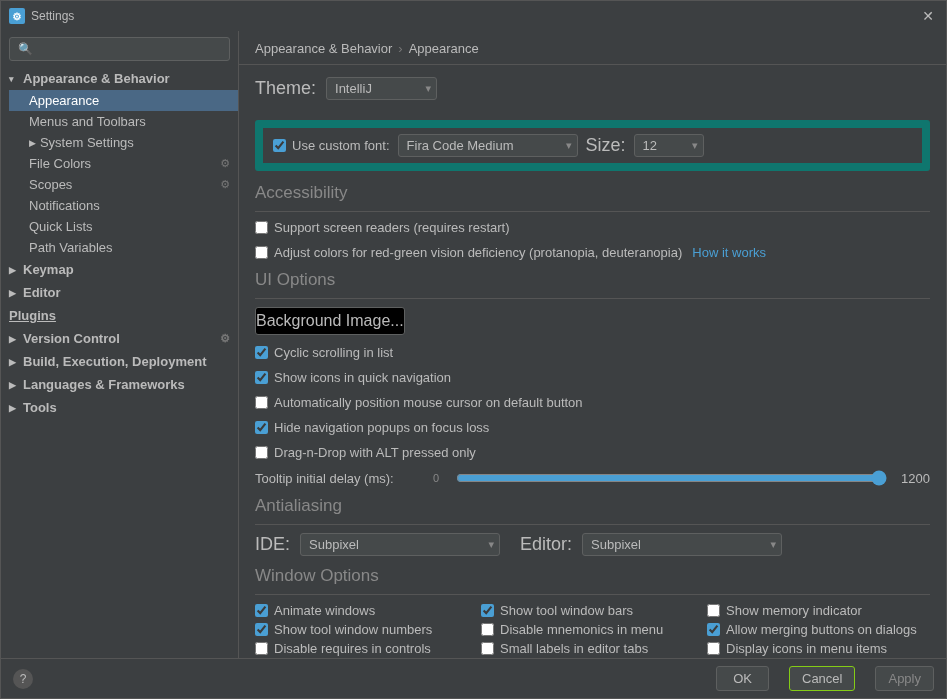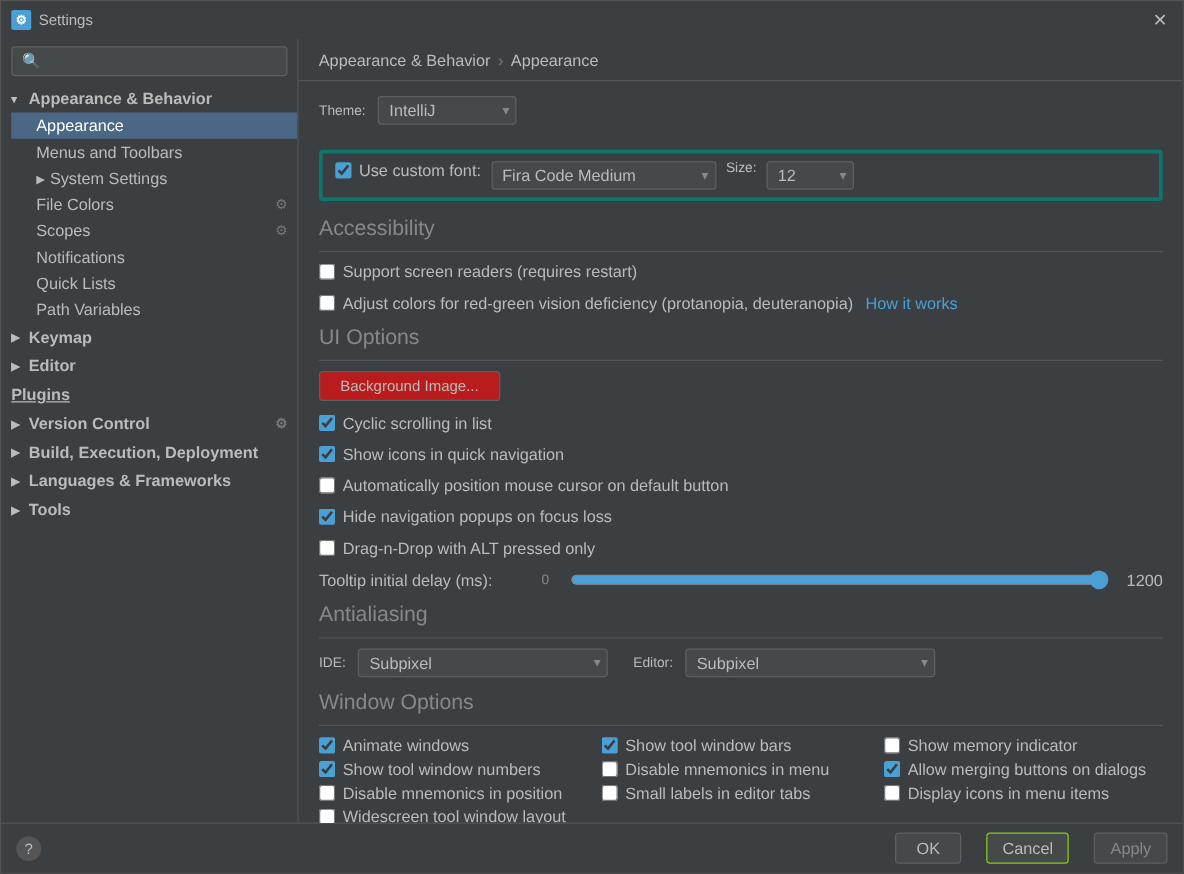--- a/index.html
+++ b/index.html
@@ -165,21 +165,21 @@
     }
     
     .form-row {
       display: flex;
       align-items: center;
       gap: 10px;
       margin-bottom: 10px;
     }
     .form-label {
       color: #bbb;
-      font-size: 11px;
+      font-size: 18px;
       white-space: nowrap;
     }
     .select-box {
       background: #45494a;
       border: 1px solid #5e6060;
       border-radius: 3px;
       color: #bbb;
       padding: 3px 24px 3px 8px;
       font-size: 13px;
       appearance: none;
@@ -195,23 +195,23 @@
     .select-wrapper::after {
       content: "▾";
       position: absolute;
       right: 6px;
       color: #888;
       pointer-events: none;
       font-size: 11px;
     }
     .custom-font-row {
       display: flex;
-      align-items: flex-start;
+      align-items: center;
       gap: 8px;
-      border: 3px solid #0f766e;
+      border: 8px solid #0f766e;
       border-radius: 3px;
       padding: 6px 10px;
       margin-bottom: 12px;
       margin-top: 20px;
     }
     .checkbox-label {
       display: flex;
       align-items: center;
       gap: 6px;
       color: #bbb;
@@ -227,26 +227,26 @@
       color: #888;
       font-size: 17px;
       margin: 10px 0 8px 0;
     }
     .section-divider {
       border: none;
       border-top: 1px solid #555;
       margin: 2px 0 8px 0;
     }
     .btn {
-      background: #b91c1c;
+      background: #000000;
       border: 1px solid #5e6060;
       border-radius: 3px;
       color: #bbb;
-      padding: 4px 16px;
-      font-size: 12px;
+      padding: 4px 0;
+      font-size: 16px;
       cursor: pointer;
     }
     .link-text {
       color: #4a9fd4;
       cursor: pointer;
       font-size: 13px;
     }
     .slider-row {
       display: flex;
       align-items: center;
@@ -581,21 +581,21 @@
           <label class="checkbox-label">
             <input type="checkbox" style="">
             <span>Disable mnemonics in menu</span>
           </label>
           <label class="checkbox-label">
             <input type="checkbox" checked="" style="">
             <span>Allow merging buttons on dialogs</span>
           </label>
           <label class="checkbox-label">
             <input type="checkbox" style="">
-            <span>Disable mnemonics in position</span>
+            <span>Disable requires in controls</span>
           </label>
           <label class="checkbox-label">
             <input type="checkbox" style="">
             <span>Small labels in editor tabs</span>
           </label>
           <label class="checkbox-label">
             <input type="checkbox" style="">
             <span>Display icons in menu items</span>
           </label>
           <label class="checkbox-label">

